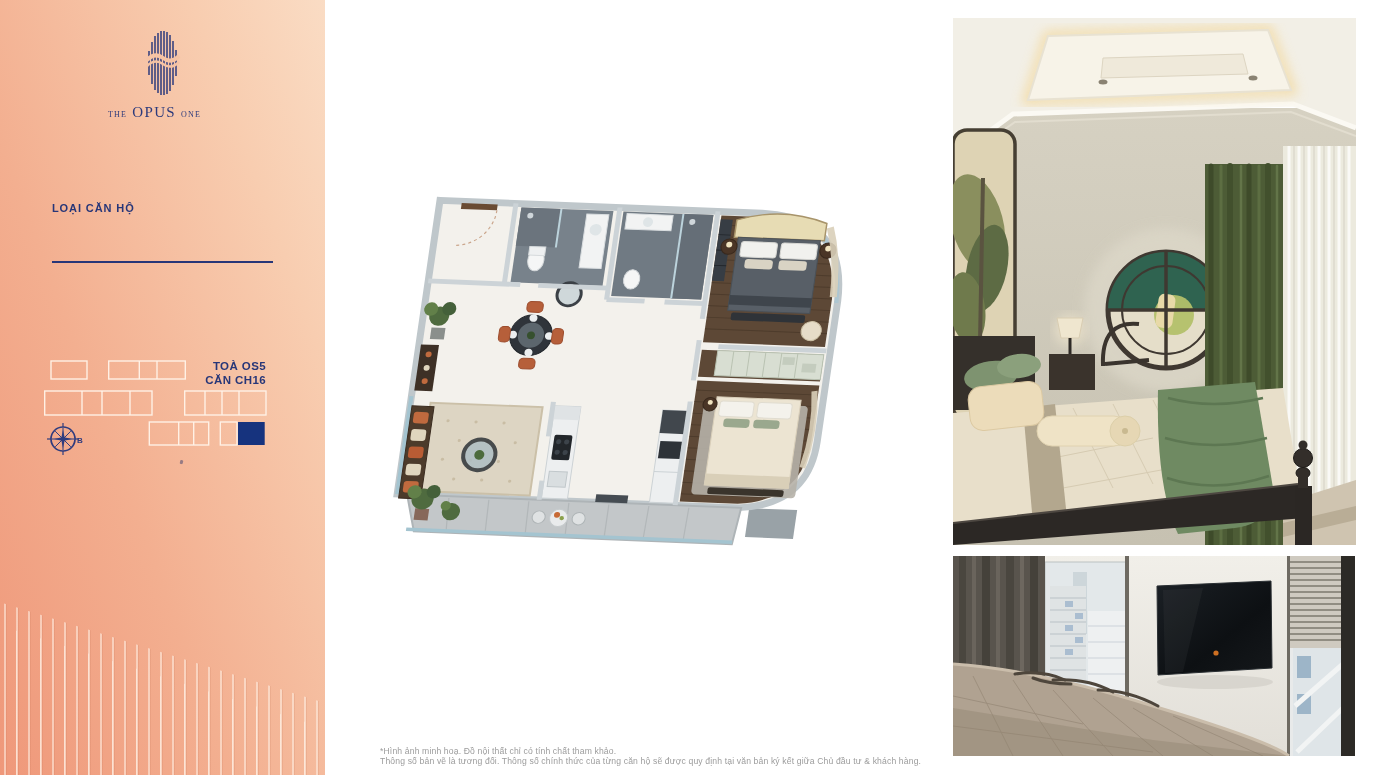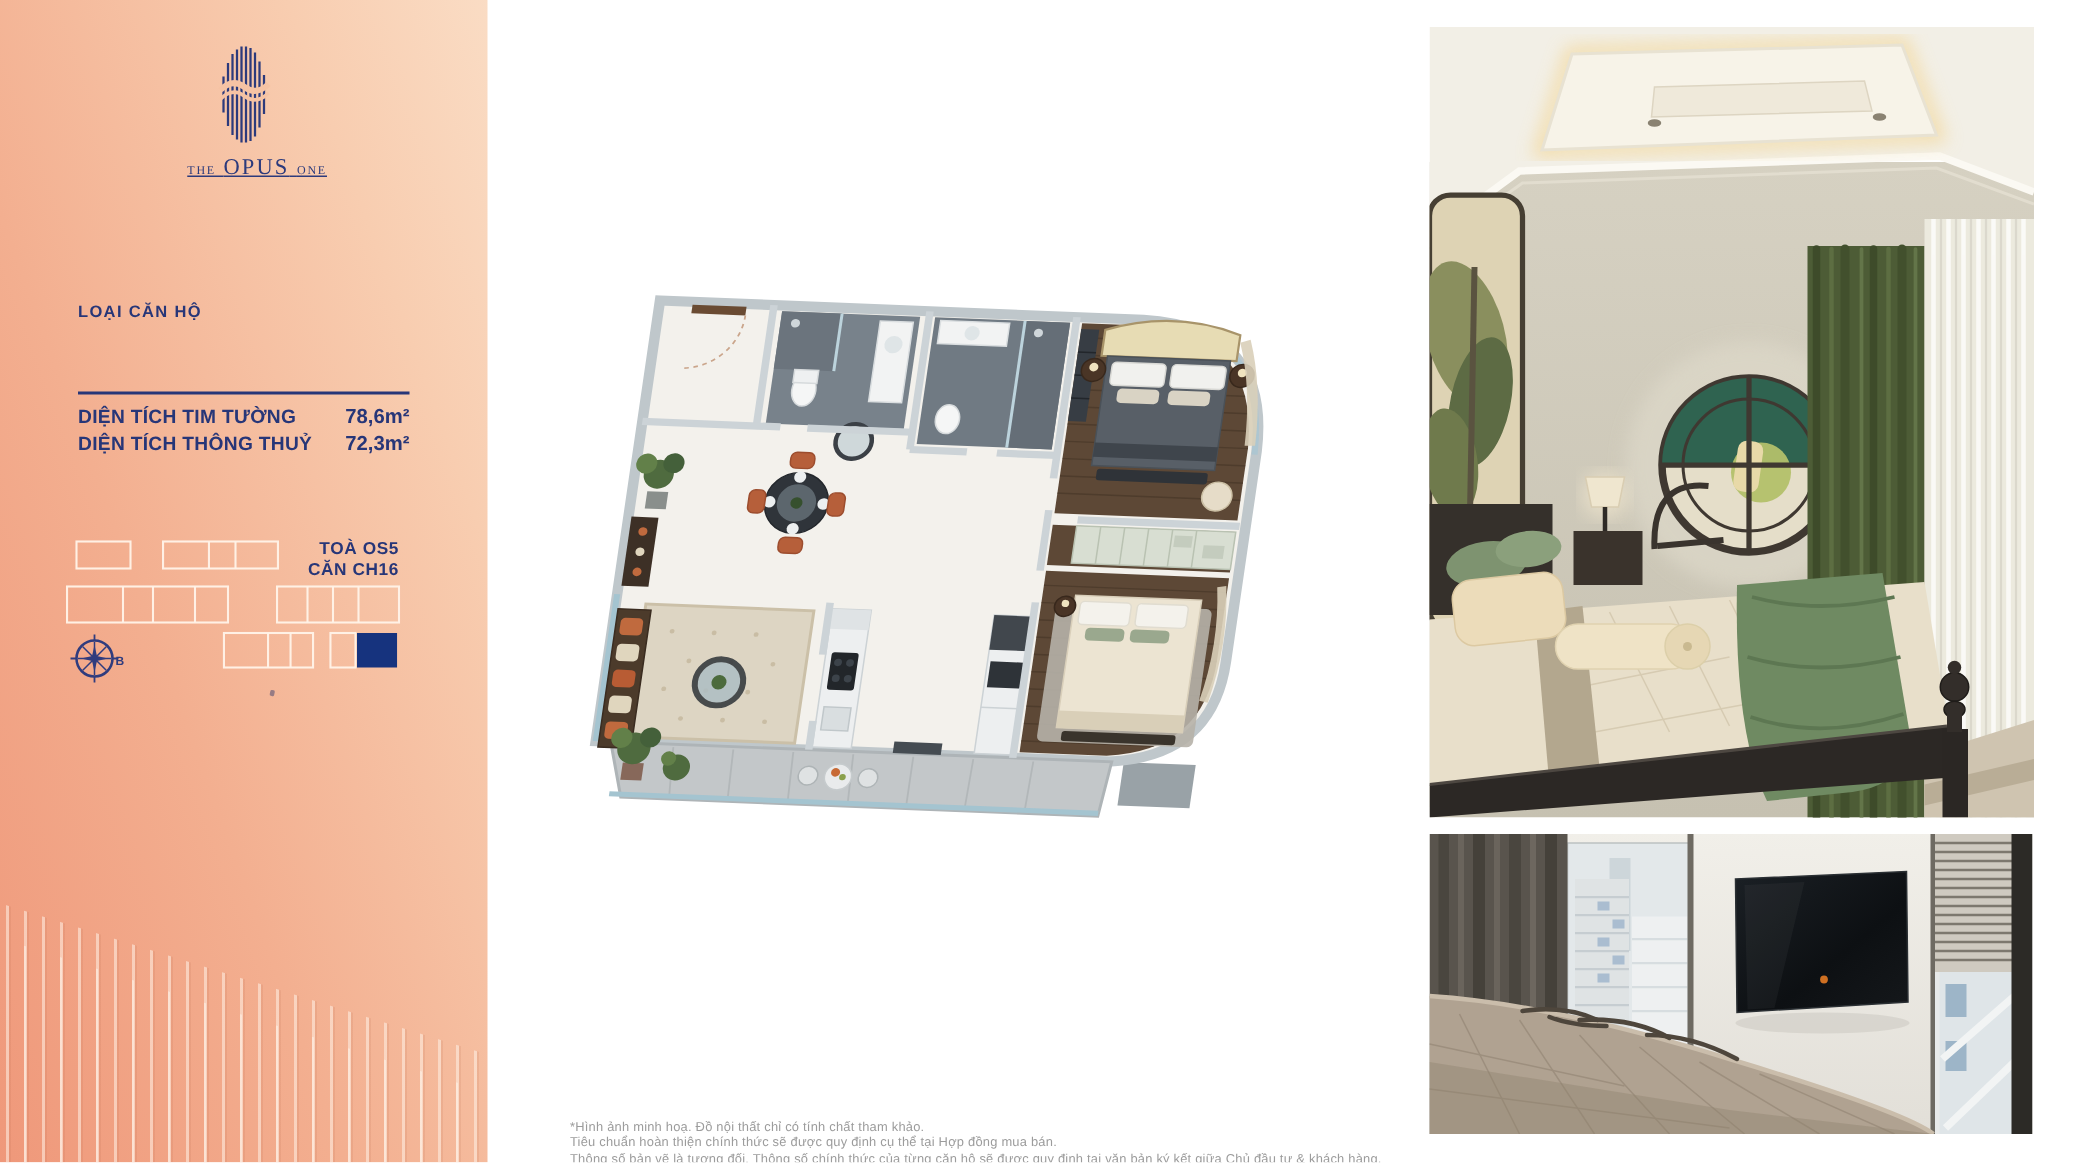--- a/index.html
+++ b/index.html
@@ -23,21 +23,21 @@
   .strip-lines2 {
     position:absolute; left:6px; bottom:0; width:319px; height:180px;
     background:repeating-linear-gradient(90deg,
       rgba(255,244,234,0) 0 10px,
       rgba(255,246,236,0.5) 10px 11.5px,
       rgba(255,244,234,0) 11.5px 24px);
     clip-path:polygon(0 18%, 100% 74%, 100% 100%, 0 100%);
   }
 
   
-  .logo { position:absolute; left:108px; top:30px; width:110px; text-align:right; color:#2c3a7c;text-decoration:underline; }
+  .logo { position:absolute; left:108px; top:30px; width:110px; text-align:left; color:#2c3a7c; }
   .logo-emblem { display:block; margin:0 auto; }
   .logo-text { margin-top:7px; font-family:"Liberation Serif", serif; color:#2c3a7c; white-space:nowrap; letter-spacing:1px; }
   .logo-text .sm { font-size:8px; letter-spacing:1.2px; }
   .logo-text .lg { font-size:15px; letter-spacing:1.4px; }
 
   
   .unit-head { position:absolute; left:52px; top:202px; width:222px; display:flex; align-items:flex-end; justify-content:space-between; color:#273678; }
   .unit-type-label { font-size:11px; font-weight:700; letter-spacing:0.9px; padding-bottom:7px; }
   .unit-type-value { font-family:"Liberation Serif", serif; font-size:54px; line-height:0.92; font-weight:400; letter-spacing:1px; }
   .divider { position:absolute; left:52px; top:261px; width:221px; height:2px; background:#273678; }
@@ -94,30 +94,20 @@
       <span class="lg">OPUS</span>
       <span class="sm">ONE</span>
     </div>
   </div>
 
   <div class="unit-head">
     <span class="unit-type-label">LOẠI CĂN HỘ</span>
   </div>
   <div class="divider"></div>
 
-  <div class="specs">
-    <div class="spec-row">
-      <span class="spec-label">DIỆN TÍCH TIM TƯỜNG</span>
-      <span class="spec-value">78,6m²</span>
-    </div>
-    <div class="spec-row">
-      <span class="spec-label">DIỆN TÍCH THÔNG THUỶ</span>
-      <span class="spec-value">72,3m²</span>
-    </div>
-  </div>
 
   <div class="tower-text">
     <div><span class="lab">TOÀ</span> <span class="val">OS5</span></div>
     <div><span class="lab">CĂN</span> <span class="val">CH16</span></div>
   </div>
 
   <svg class="site-map" width="224" height="92" viewBox="0 0 224 92">
     <g fill="none" stroke="rgba(255,243,233,0.95)" stroke-width="1.4">
       <rect x="7" y="3" width="36" height="18"></rect>
       <rect x="64.7" y="3" width="76.6" height="18"></rect>
@@ -378,21 +368,20 @@
           <line x1="286" y1="198" x2="286" y2="306"></line>
         <line x1="306" y1="140" x2="414" y2="140"></line>
         <line x1="150" y1="204" x2="150" y2="240"></line>
           <line x1="150" y1="286" x2="150" y2="306"></line>
       </g>
     </g>
   </svg>
 
   <div class="disclaimer">
     <div>*Hình ảnh minh hoạ. Đồ nội thất chỉ có tính chất tham khảo.</div>
-    <div>Tiêu chuẩn hoàn thiện chính thức sẽ được quy định cụ thể tại Hợp đồng mua bán.</div>
     <div>Thông số bản vẽ là tương đối. Thông số chính thức của từng căn hộ sẽ được quy định tại văn bản ký kết giữa Chủ đầu tư &amp; khách hàng.</div>
   </div>
 
   <svg class="photo1" width="403" height="527" viewBox="0 0 403 527">
     <defs>
       <linearGradient id="p1wall" x1="0" y1="0" x2="0" y2="1">
         <stop offset="0" stop-color="#d6d1c2"></stop>
           <stop offset="1" stop-color="#c6c1b1"></stop>
       </linearGradient>
       <filter id="blur6">

